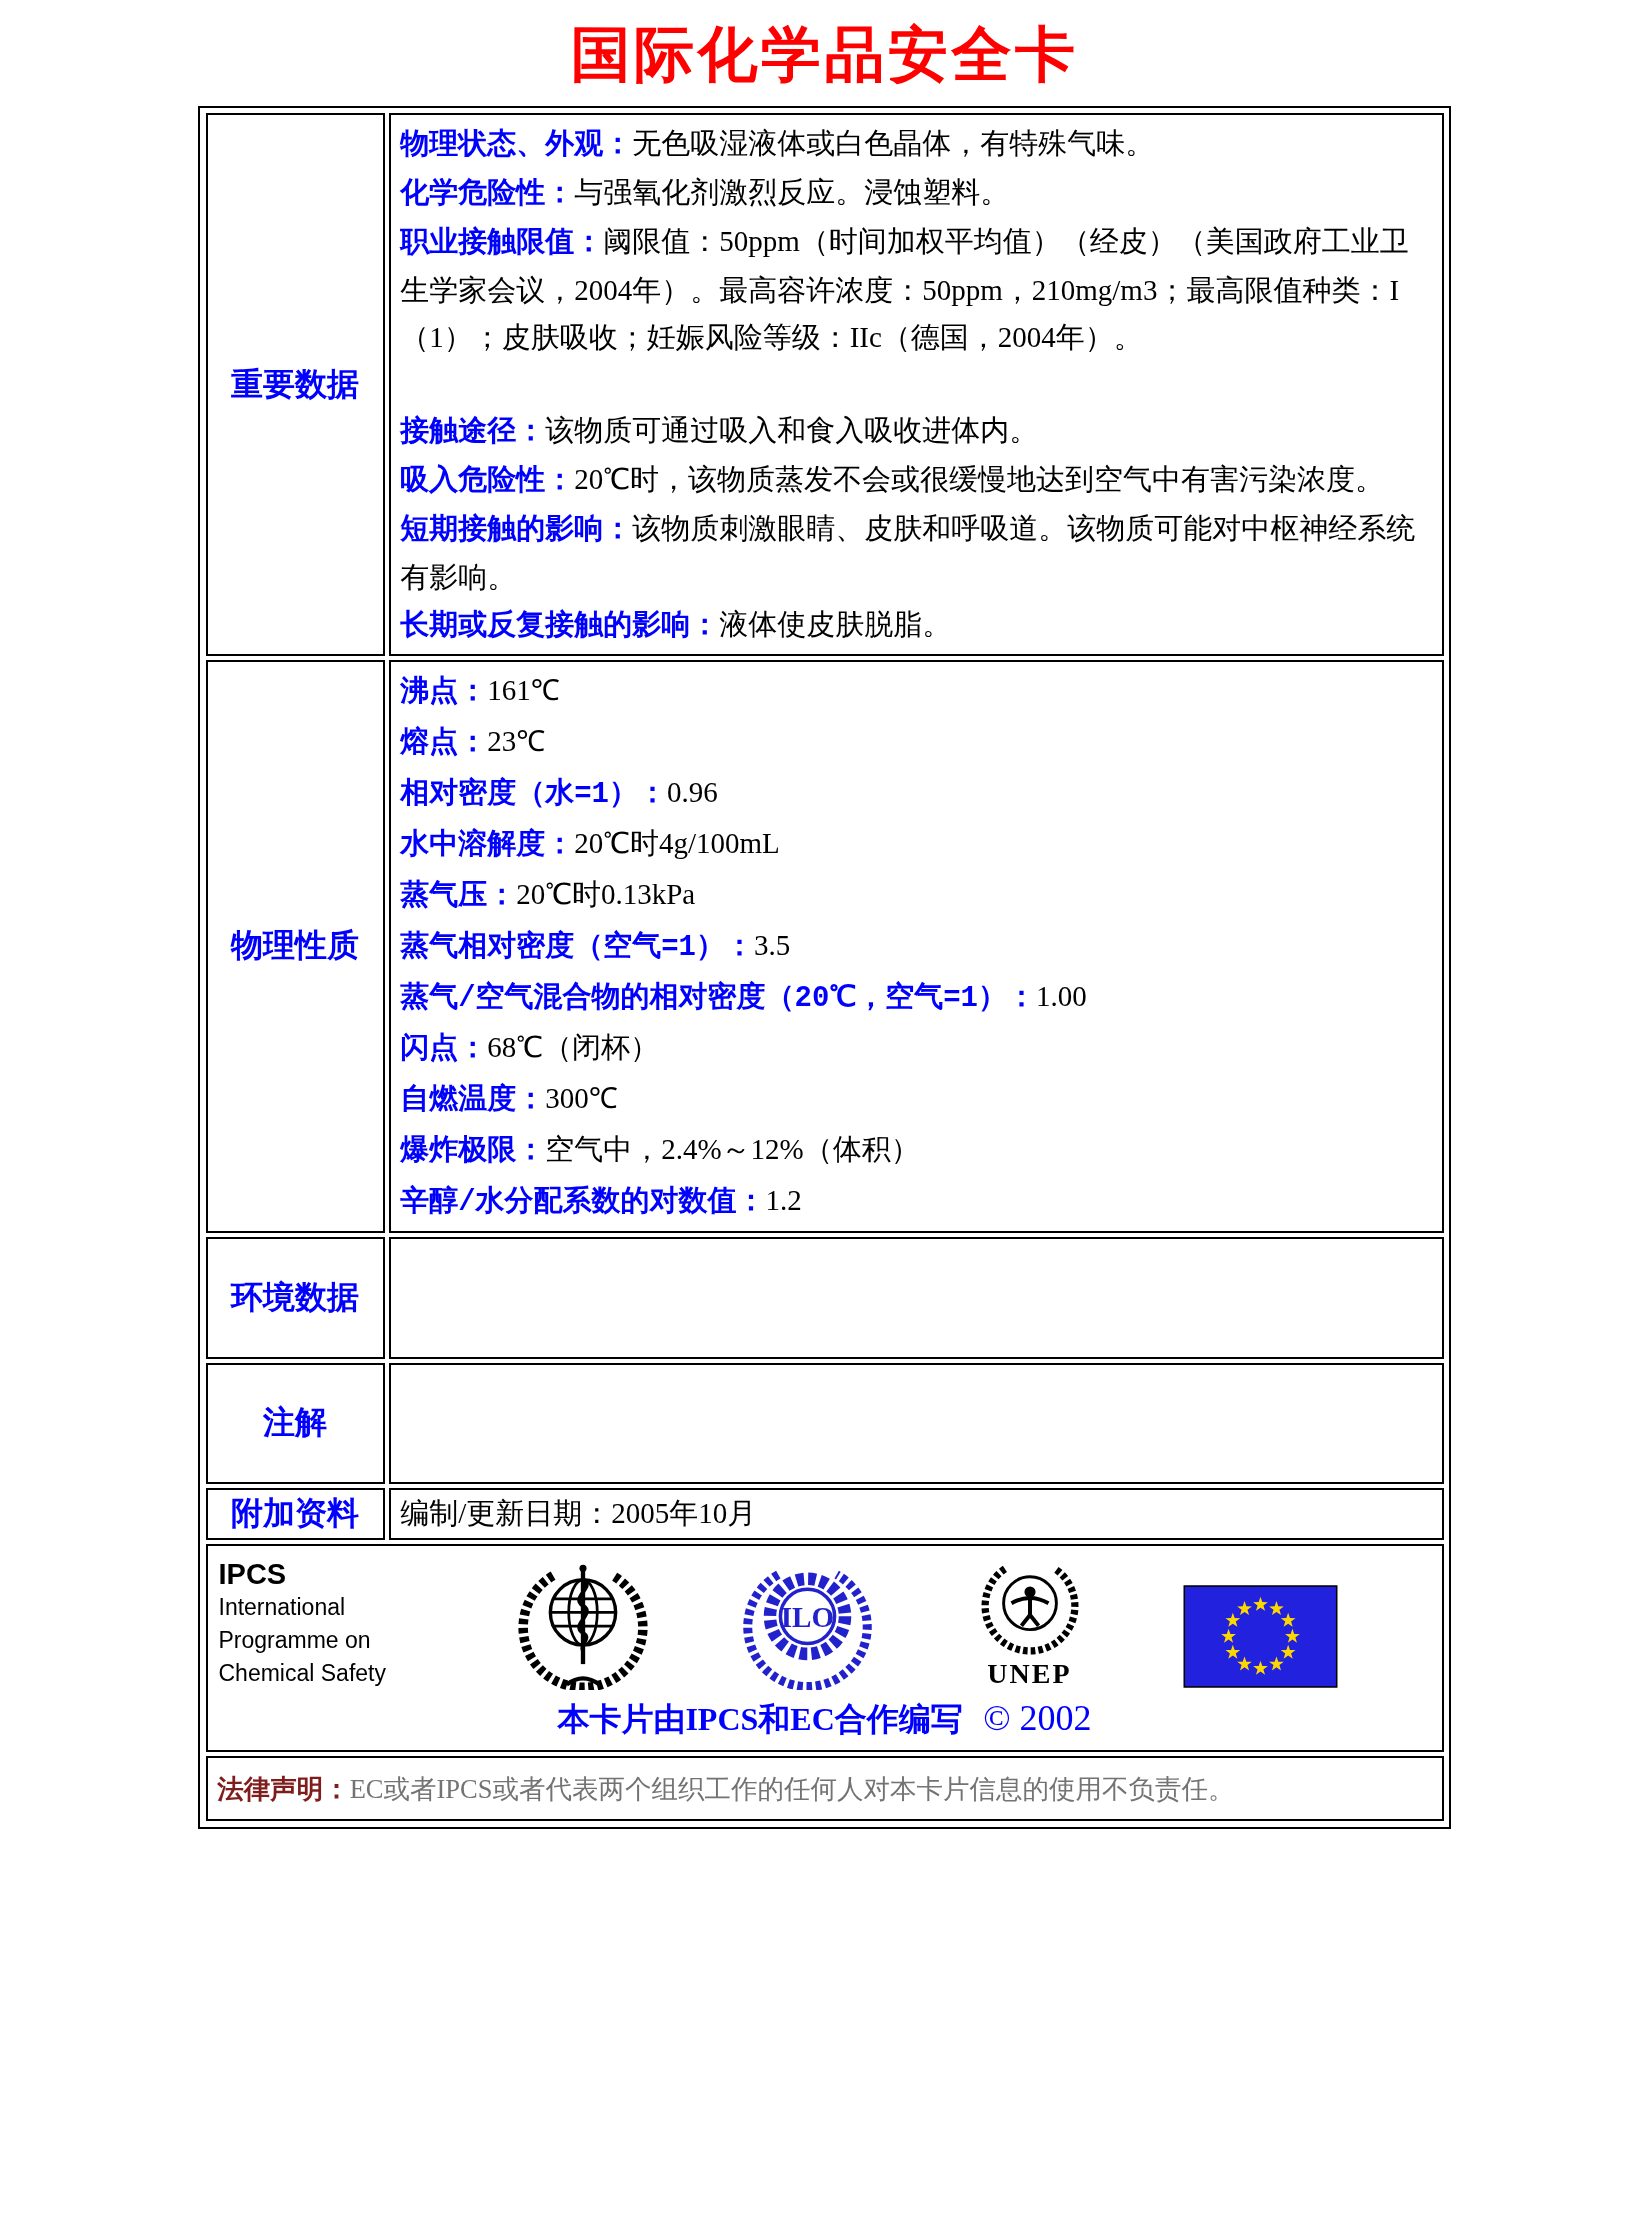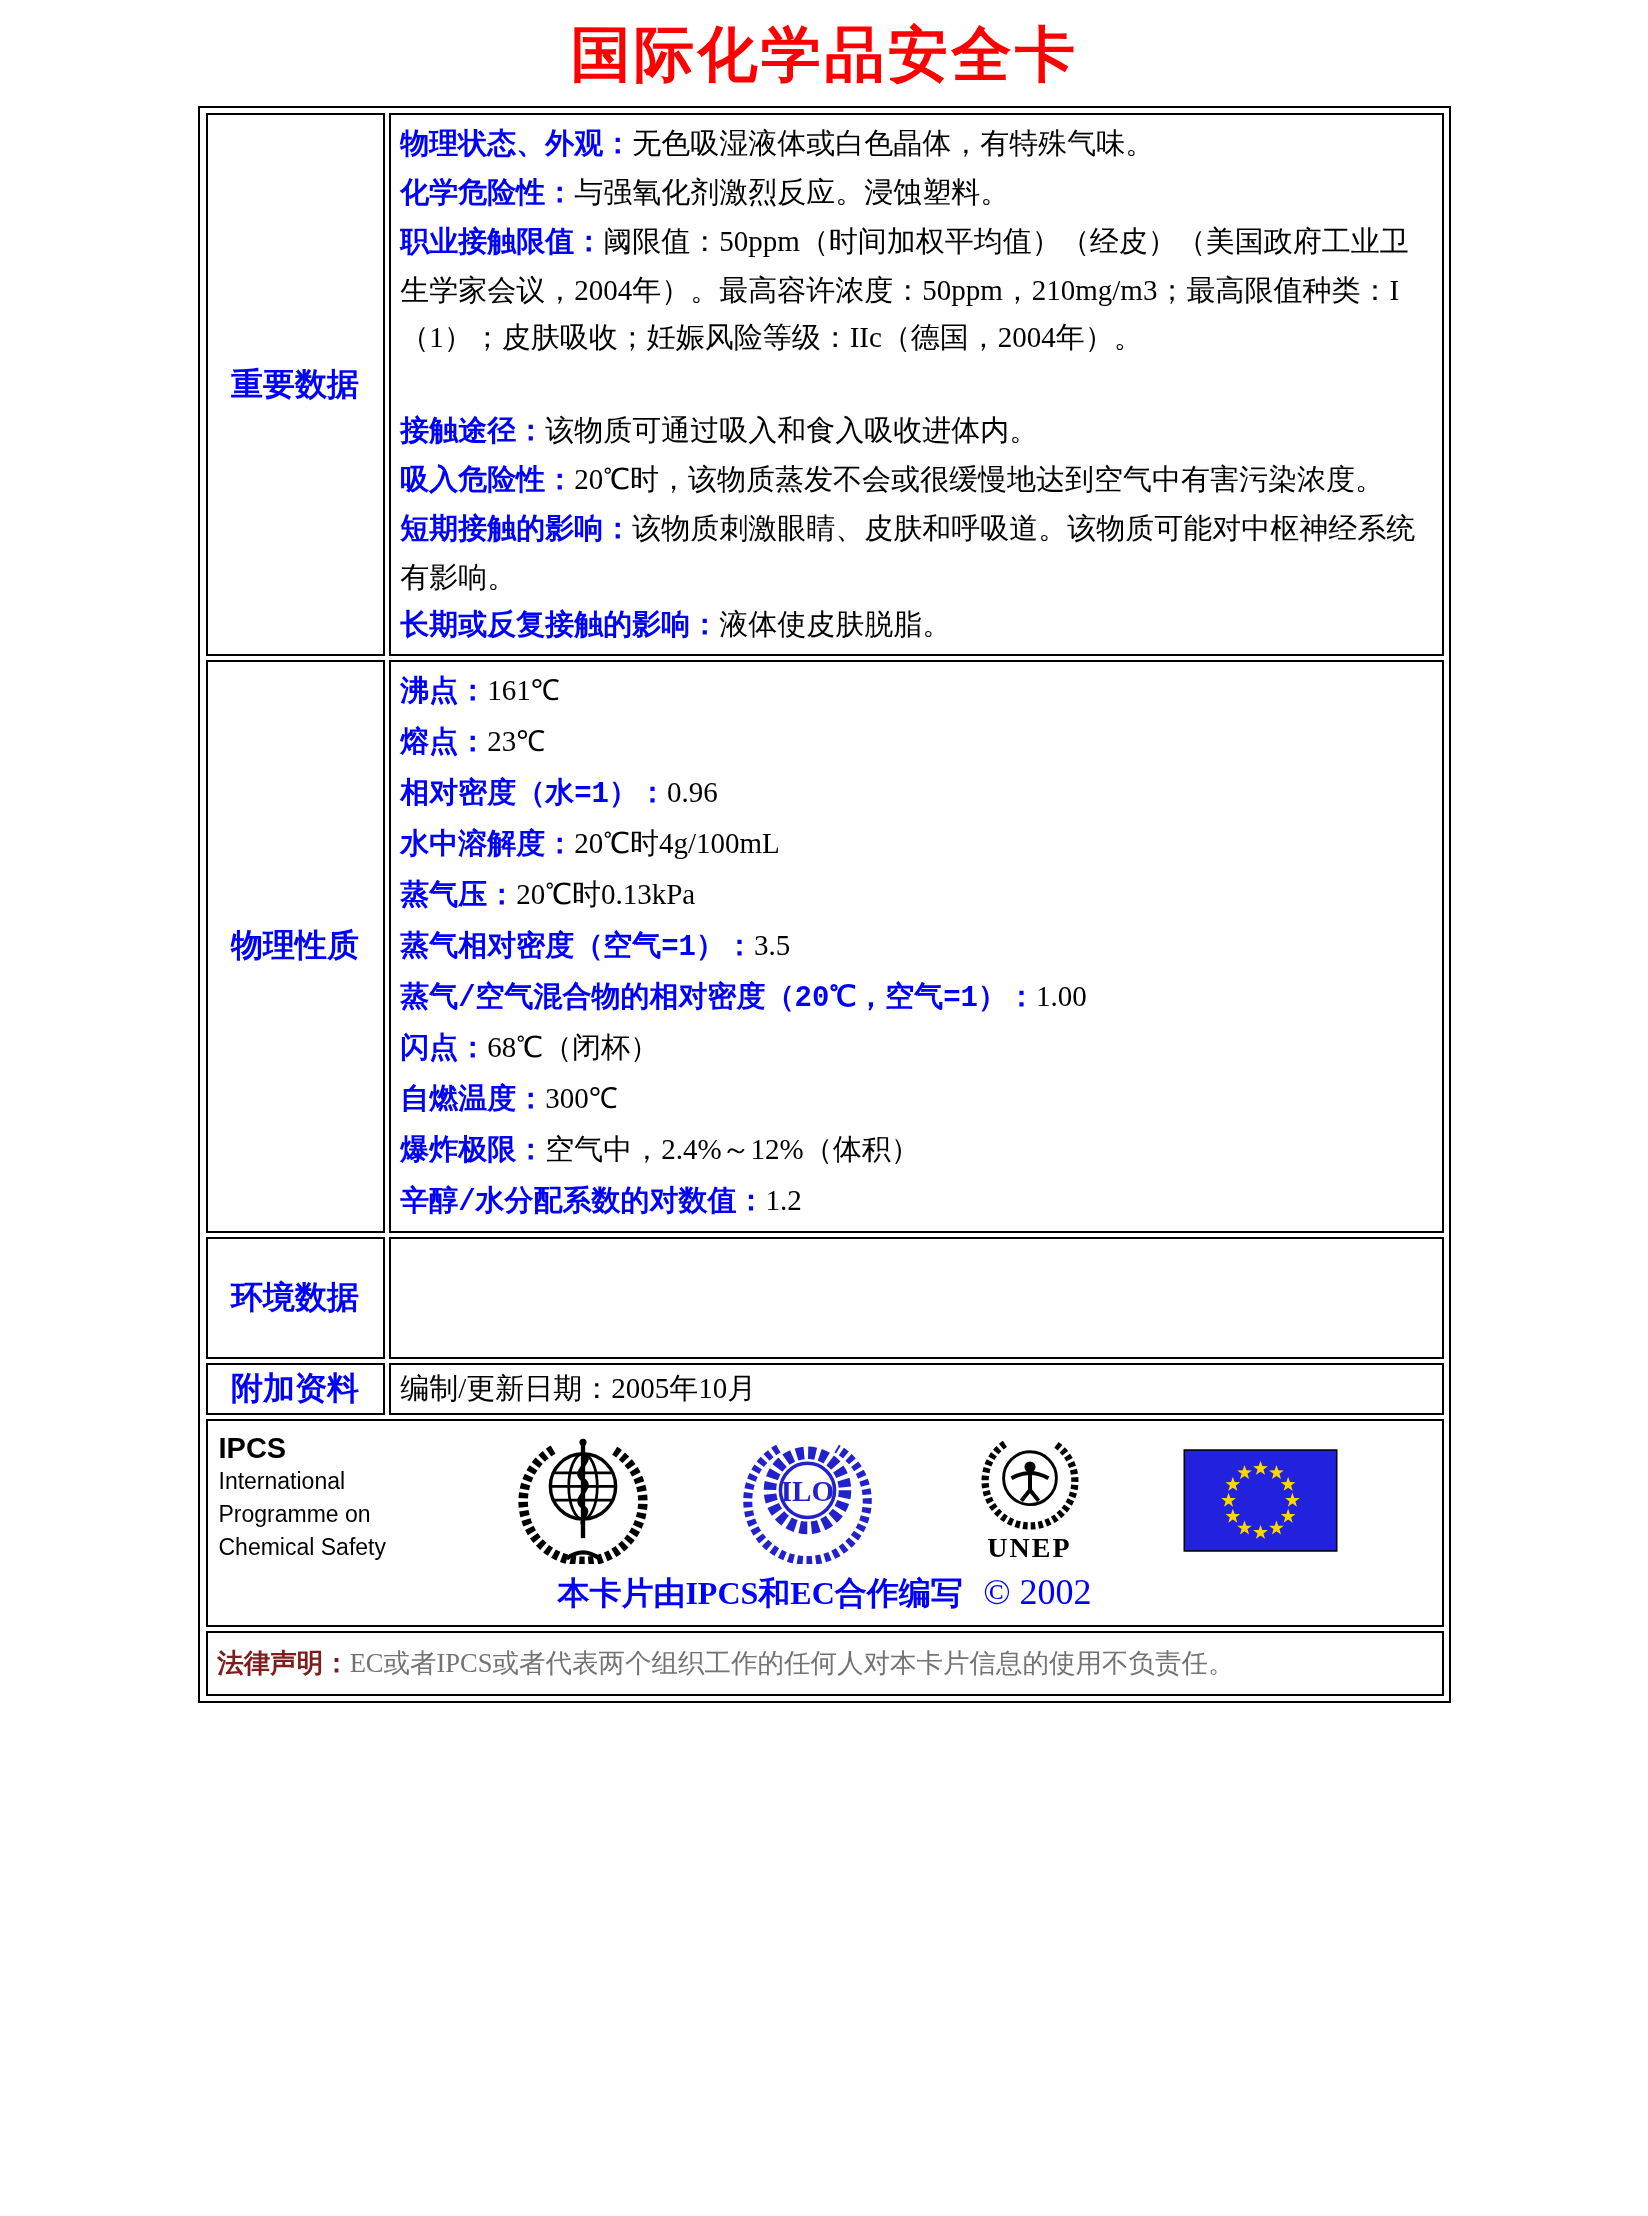--- a/index.html
+++ b/index.html
@@ -18,21 +18,21 @@
   .serif-val{color:#000;font-family:"Liberation Serif",serif;}
   .important-cell{line-height:47px;padding:7px 9.7px 11px 9.7px;min-height:578px;}
   .physical-cell{line-height:49px;padding:12.5px 9.7px 25px 9.7px;min-height:529px;}
   .line .lbl{color:#0000ff;font-weight:bold;font-family:Liberation Mono, monospace;}
   .line .val{color:#000;}
   .line.spacer{min-height:46px;}
   .empty-cell-env{height:109px;}
   .empty-cell-notes{height:109px;}
   .additional-cell{height:40px;font-size:29px;}
   .logos-cell{padding:8.4px 0 8.4px 0;}
-  .logos-flex{display:flex;justify-content:space-between;align-items:center;padding:2.8px 104px 0 11px;}
+  .logos-flex{display:flex;justify-content:space-between;align-items:flex-end;padding:2.8px 104px 0 11px;}
   .ipcs-block{width:209px;}
   .ipcs-title{font-family:"Liberation Sans",sans-serif;font-weight:bold;font-size:29px;color:#000;}
   .ipcs-sub{font-family:"Liberation Sans",sans-serif;font-size:23px;line-height:33px;color:#000;}
   .logo-box{display:flex;flex-direction:column;align-items:center;}
   .unep-word{font-family:"Liberation Serif",serif;font-weight:bold;font-size:28px;letter-spacing:2.1px;margin-top:1.4px;}
   .eu-flag-wrap{margin-top:7px;}
   .caption-row{text-align:center;margin-top:7px;font-size:32px;color:#0000ff;}
   .caption-main{font-weight:bold;font-family:"Liberation Serif",serif;}
   .caption-copy{font-weight:normal;font-size:36px;margin-left:12.5px;}
   .legal-cell{padding:12.5px 9.7px;font-size:26.5px;}
@@ -78,20 +78,24 @@
         <div class="line"><span class="lbl">爆炸极限：</span><span class="val">空气中，2.4%～12%（体积）</span></div>
         <div class="line"><span class="lbl">辛醇/水分配系数的对数值：</span><span class="val">1.2</span></div>
       </td>
     </tr>
 
     <tr>
       <td class="cell label-cell">环境数据</td>
       <td class="cell content-cell empty-cell-env"></td>
     </tr>
 
+    <tr>
+      <td class="cell label-cell">注解</td>
+      <td class="cell content-cell empty-cell-notes"></td>
+    </tr>
 
     <tr>
       <td class="cell label-cell">附加资料</td>
       <td class="cell content-cell additional-cell">
         <span class="serif-val">编制/更新日期：</span><span class="serif-val">2005年10月</span>
       </td>
     </tr>
 
     <tr>
       <td class="cell logos-cell" colspan="2">

